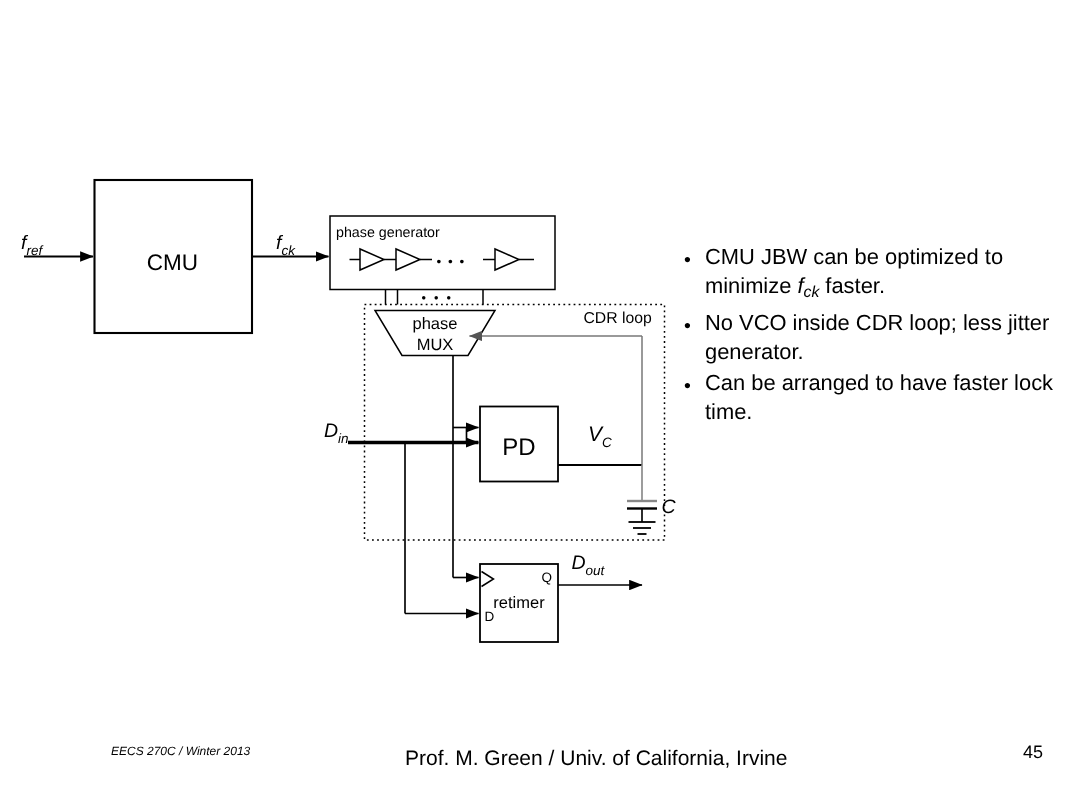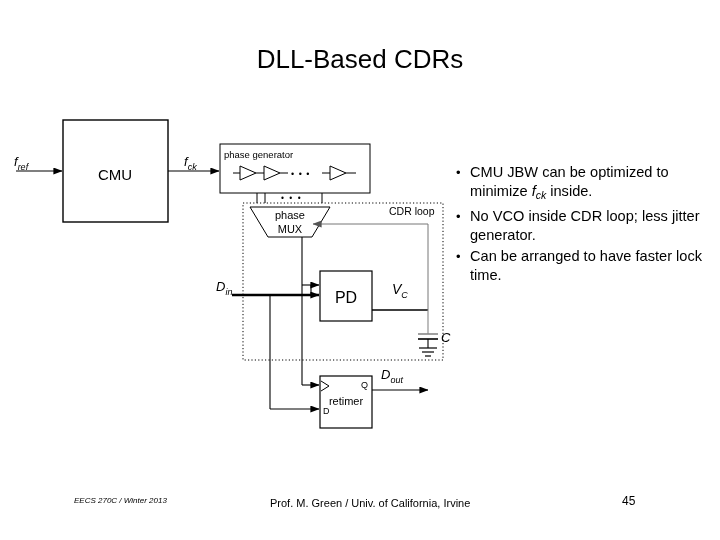--- a/index.html
+++ b/index.html
@@ -74,42 +74,41 @@
     left: 74px;
     top: 496px;
     font-size: 8px;
     color: #000;
     font-style: italic;
   }
   .footer-center {
     position: absolute;
     left: 270px;
     top: 497px;
-    font-size: 11px;
+    font-size: 14px;
     color: #000;
   }
   .footer-page {
     position: absolute;
-    left: 622px;
+    left: 682px;
     top: 494px;
     font-size: 12px;
     color: #000;
   }
   
   .svg-label {
     font-family: "Liberation Sans", sans-serif;
     fill: #000;
   }
 </style>
 </head>
 <body>
 
 <div id="slide">
 
-  <div class="title">DLL-Based CDRs</div>
 
   <svg id="diagram" viewBox="0 0 720 540" xmlns="http://www.w3.org/2000/svg">
     <defs>
       <marker id="arrowBlack" markerWidth="9" markerHeight="7" refX="8.6" refY="3.5" orient="auto" markerUnits="userSpaceOnUse">
         <path d="M0,0 L9,3.5 L0,7 z" fill="#000"></path>
       </marker>
       <marker id="arrowGray" markerWidth="9" markerHeight="7" refX="8.6" refY="3.5" orient="auto" markerUnits="userSpaceOnUse">
         <path d="M0,0 L9,3.5 L0,7 z" fill="#555"></path>
       </marker>
     </defs>
@@ -204,21 +203,21 @@
 
     <line x1="372" y1="390" x2="428" y2="390" stroke="#000" stroke-width="1.1" marker-end="url(#arrowBlack)"></line>
     <text class="svg-label" x="381" y="379" font-size="13" font-style="italic">
       <tspan>D</tspan><tspan dy="4" font-size="9">out</tspan>
     </text>
   </svg>
 
   <div class="bullets">
     <div class="bullet-row">
       <span class="bullet-mark">•</span>
-      <span class="bullet-text"><span>CMU JBW can be optimized to minimize </span><span class="it">f</span><span class="sub">ck</span><span> inside.</span></span>
+      <span class="bullet-text"><span>CMU JBW can be optimized to minimize </span><span class="it">f</span><span class="sub">ck</span><span> faster.</span></span>
     </div>
     <div class="bullet-row">
       <span class="bullet-mark">•</span>
       <span class="bullet-text">No VCO inside CDR loop; less jitter generator.</span>
     </div>
     <div class="bullet-row">
       <span class="bullet-mark">•</span>
       <span class="bullet-text">Can be arranged to have faster lock time.</span>
     </div>
   </div>

